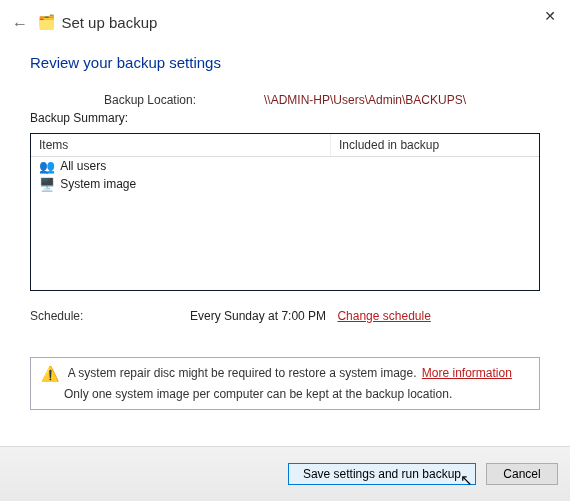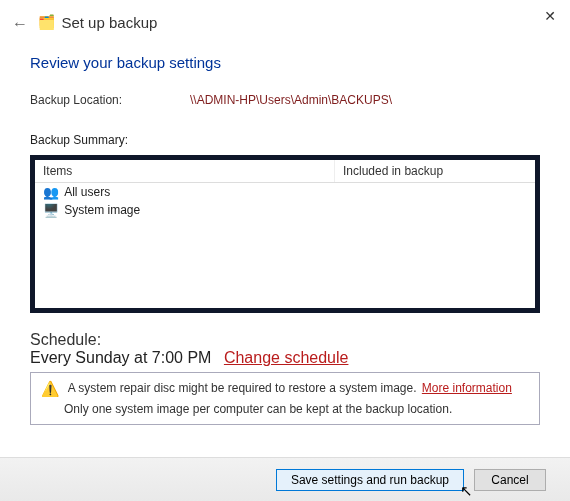--- a/index.html
+++ b/index.html
@@ -47,35 +47,36 @@
     padding: 0 30px;
   }
   .heading {
     color: #003399;
     font-size: 15px;
     margin: 10px 0 22px 0;
     font-weight: 400;
   }
   .field-row {
     display: flex;
-    margin-bottom: 26px;
-    font-size: 12px;
+    margin-bottom: 4px;
+    font-size: 12px;
+    justify-content: center;
   }
   .field-label {
     width: 160px;
     color: #333;
   }
   .field-value {
     color: #7f1d1d;
   }
   .summary-label {
     margin-bottom: 8px;
   }
   .table-box {
-    border: 5px solid #0f172a;
+    border: 1px solid #0f172a;
     height: 158px;
     margin-bottom: 18px;
     background: #fff;
     overflow: hidden;
   }
   .table-header {
     display: flex;
     border-bottom: 1px solid #ddd;
     background: #fff;
     font-size: 12px;
@@ -102,23 +103,22 @@
     align-items: center;
     gap: 5px;
   }
   .td-incl {
     flex: 1;
     padding: 2px 8px;
   }
   .row-icon { font-size: 13px; line-height: 1; }
   .schedule-row {
     display: flex;
-    font-size: 16px;
-    margin-bottom: 5px;
-    flex-direction: column;
+    font-size: 12px;
+    margin-bottom: 34px;
   }
   .link {
     color: #b91c1c;
     text-decoration: underline;
     cursor: pointer;
     margin-left: 8px;
   }
   .warning-box {
     border: 1px solid #aab;
     background: #fff;
@@ -139,27 +139,27 @@
   }
   .warning-line2 {
     margin-left: 23px;
   }
   
   .footer {
     position: absolute;
     left: 0;
     right: 0;
     bottom: 0;
-    height: 44px;
+    height: 55px;
     background: linear-gradient(#f2f2f2, #e9e9e9);
     border-top: 1px solid #ddd;
     display: flex;
     justify-content: flex-end;
     align-items: center;
-    padding: 0 24px;
+    padding: 0 12px;
     gap: 10px;
   }
   .btn {
     background: #e1e1e1;
     border: 1px solid #adadad;
     padding: 3px 12px;
     font-size: 12px;
     font-family: inherit;
     cursor: pointer;
     min-width: 72px;

